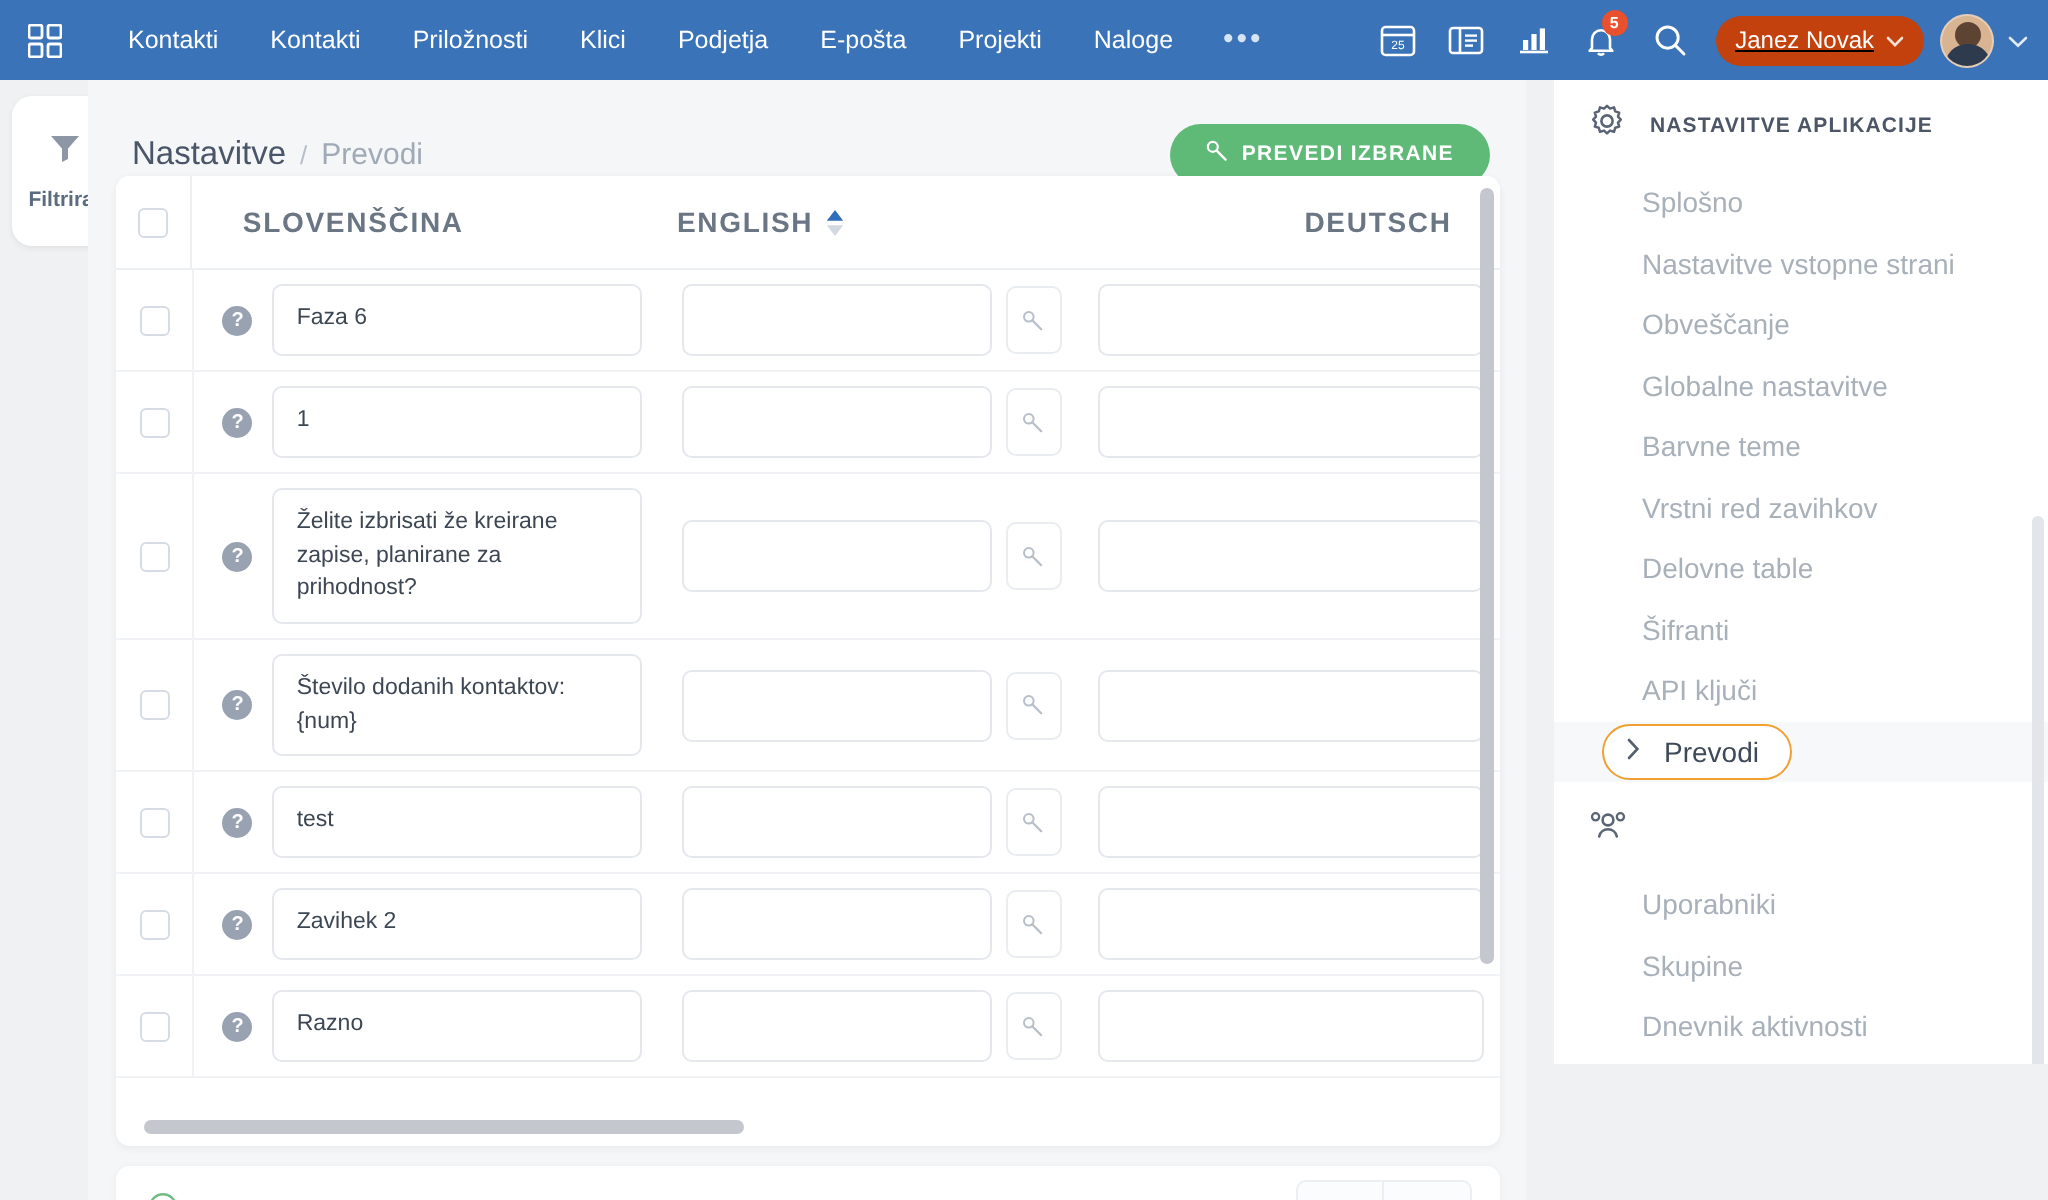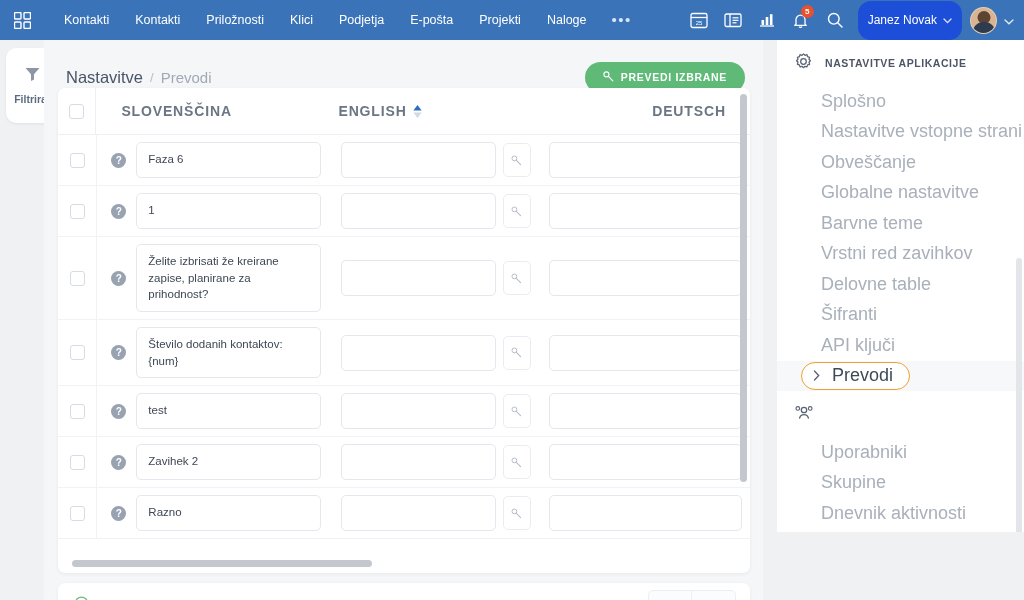--- a/index.html
+++ b/index.html
@@ -40,23 +40,23 @@
   }
   .badge {
     position: absolute; top: 5px; right: 4px;
     background: #e8502e; color: #fff;
     font-size: 8px; font-weight: bold;
     min-width: 13px; height: 13px; border-radius: 7px;
     display: flex; align-items: center; justify-content: center;
     padding: 0 3px;
   }
   .user-pill {
-    background: #1d4ed8; border-radius: 13px;
-    height: 39px; display: flex; align-items: center;
-    padding: 0 10px; margin-left: 6px; cursor: pointer;
+    background: #c2410c; border-radius: 13px;
+    height: 25px; display: flex; align-items: center;
+    padding: 0 10px; margin-left: 6px; cursor: pointer; text-decoration: underline;
   }
   .user-pill span { color: #fff; font-size: 12px; }
   .user-pill .chev { margin-left: 6px; opacity: .85; }
   .avatar {
     width: 27px; height: 27px; border-radius: 50%;
     margin-left: 8px; cursor: pointer; overflow: hidden;
     background: #d8b493; position: relative;
     border: 1px solid rgba(255,255,255,.35);
   }
   .avatar::before {
@@ -232,21 +232,21 @@
     display: flex; align-items: center; gap: 13px;
     padding: 0 18px; height: 46px;
   }
   .sec-head .t {
     font-size: 10.5px; font-weight: bold; color: #4c5666; letter-spacing: .55px;
   }
   .side-item {
     height: 30.5px; display: flex; align-items: center;
     padding-left: 44px; cursor: pointer;
   }
-  .side-item .t { font-size: 18px; color: #a8b0ba; }
+  .side-item .t { font-size: 14px; color: #a8b0ba; }
   .side-item.active {
     background: #f7f8fa; padding-left: 24px;
   }
   .side-item.active .pillbox {
     border: 1.4px solid #efa030; border-radius: 16px;
     height: 28px; display: flex; align-items: center;
     gap: 12px; padding: 0 16px 0 11px; background: #fff;
   }
   .side-item.active .t { color: #3f4a58; }
   .vscroll-side {

